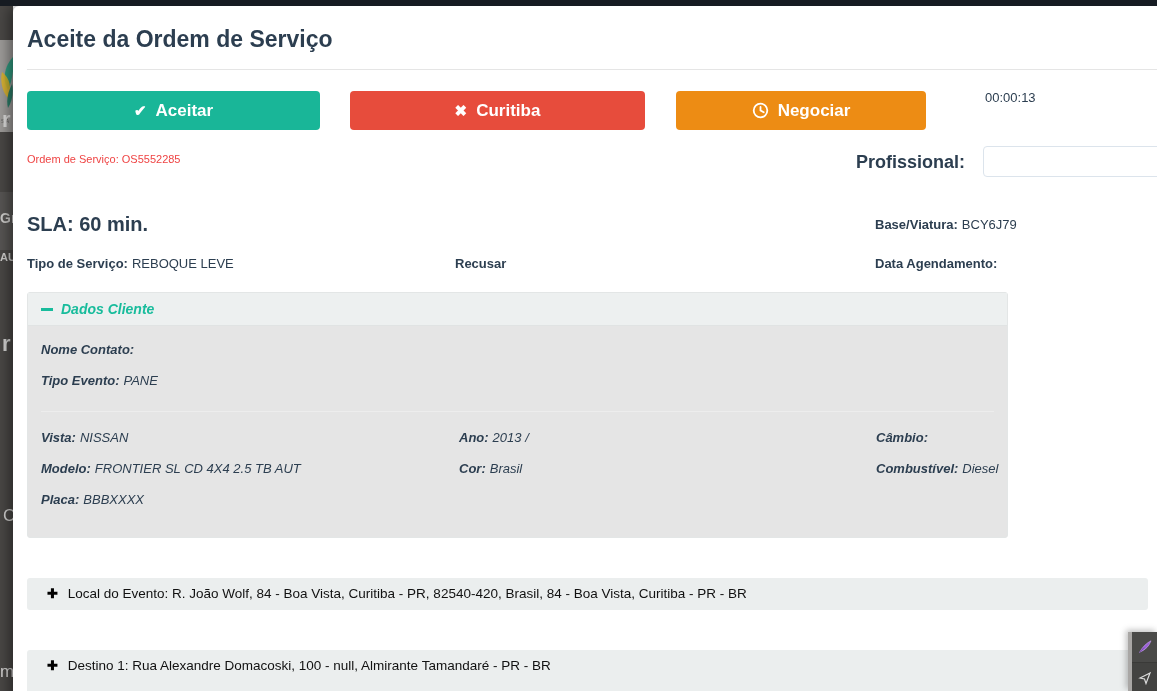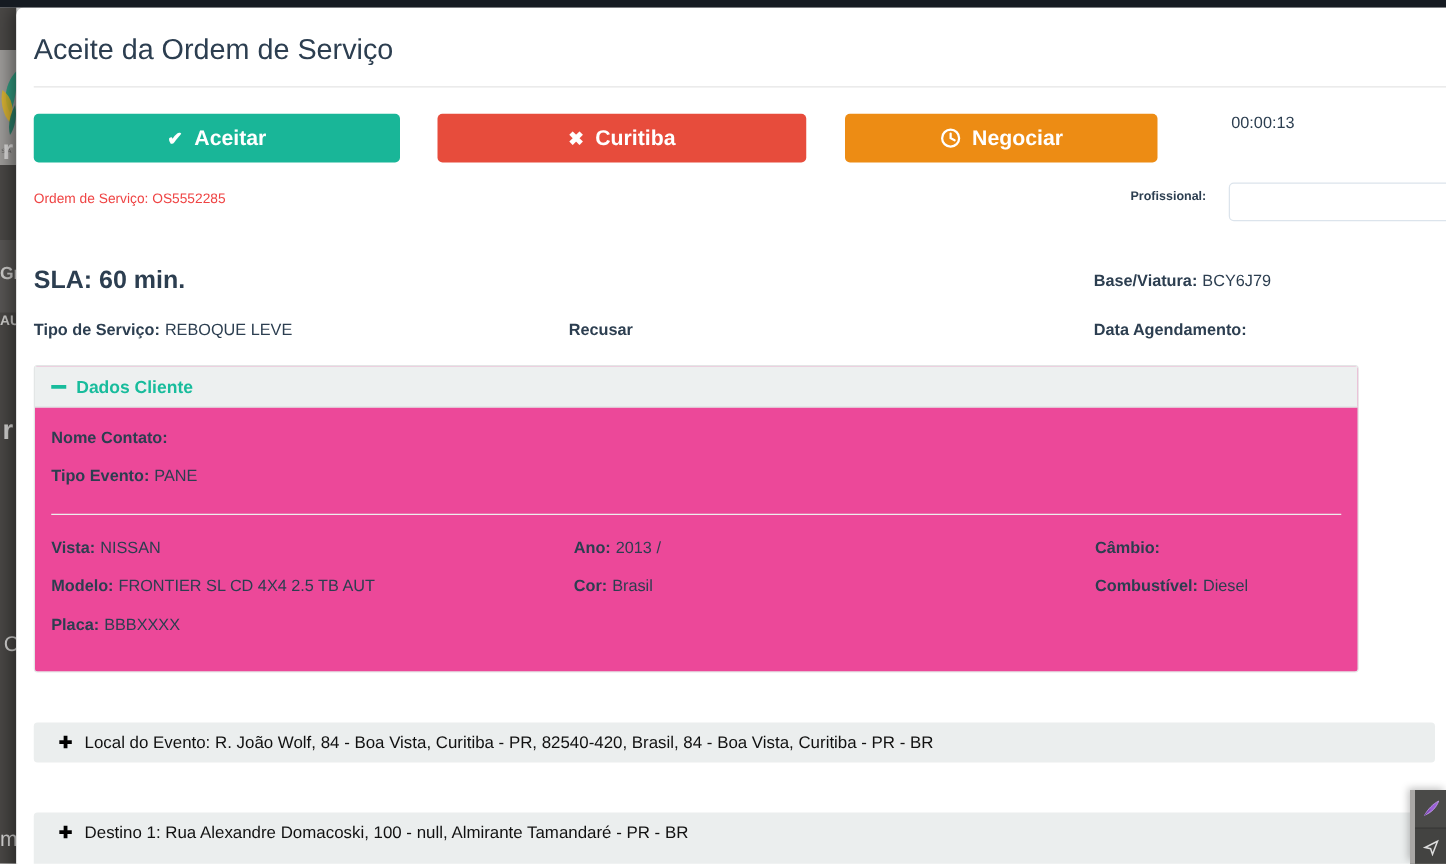--- a/index.html
+++ b/index.html
@@ -12,50 +12,50 @@
 
   
   .backdrop-strip { position:absolute; left:0; top:6px; width:13px; height:685px; background:#4a4846; overflow:hidden; z-index:5; }
   .strip-logo-zone { position:absolute; left:0; top:34px; width:13px; height:92px; background:#9e9c9a; }
   .strip-band { position:absolute; left:0; width:13px; background:#585654; }
   .frag { position:absolute; color:#cfcecc; font-weight:700; white-space:nowrap; }
 
   
   .modal { position:absolute; left:13px; top:6px; width:1150px; height:700px; background:#fff;
            border-radius:6px 0 0 0; box-shadow:-4px 0 14px rgba(0,0,0,0.45); z-index:10; }
-  .modal-title { position:absolute; left:14px; top:20px; font-size:23px; color:#2c3e50; font-weight:400; }
+  .modal-title { position:absolute; left:14px; top:20px; font-size:23px; color:#2c3e50; font-weight:700; }
   .title-divider { position:absolute; left:14px; right:0; top:63px; border-top:1px solid #e5e5e5; }
 
   .btn { position:absolute; top:85px; height:39px; border:none; border-radius:4px; color:#fff;
          font-family:"Liberation Sans", sans-serif; font-size:17px; font-weight:700; cursor:pointer;
          display:flex; align-items:center; justify-content:center; gap:9px; }
   .btn-accept    { left:14px;  width:293px; background:#19b698; }
   .btn-refuse    { left:337px; width:295px; background:#e74c3c; }
   .btn-negotiate { left:663px; width:250px; background:#ed8c14; }
   .btn .glyph { font-size:15px; }
 
   .timer { position:absolute; left:972px; top:84px; font-size:13px; color:#2c3e50; }
 
   .order-line { position:absolute; left:14px; top:147px; font-size:11px; color:#ef4444; }
 
   .prof-label { position:absolute; left:700px; top:146px; width:252px; text-align:right;
-                font-size:10px; font-weight:700; color:#2c3e50; }
+                font-size:18px; font-weight:700; color:#2c3e50; }
   .prof-input { position:absolute; left:970px; top:140px; width:200px; height:31px;
                 border:1px solid #dce4ec; border-radius:4px; font-size:14px; padding:0 8px;
                 color:#2c3e50; outline:none; }
 
   .sla { position:absolute; left:14px; top:207px; font-size:20px; font-weight:700; color:#2c3e50; }
 
   .field { font-size:13px; color:#2c3e50; white-space:nowrap; }
   .field b { font-weight:700; margin-right:4px; }
   .pos { position:absolute; }
 
   
-  .panel { position:absolute; left:14px; top:286px; width:1060px; height:246px;
-           border:1px solid #e3e6e6; border-radius:3px; background:#ec4899; }
+  .panel { position:absolute; left:14px; top:286px; width:981px; height:246px;
+           border:1px solid #e3e6e6; border-radius:3px; background:#e5e5e5;font-style:italic; }
   .panel-header { position:absolute; left:0; top:0; right:0; height:33px; background:#edf0f0;
                   border-bottom:1px solid #e0e3e3; cursor:pointer; display:flex; align-items:center; }
   .panel-header-text { margin-left:13px; font-size:14px; font-weight:700; color:#18bc9c;
                        display:flex; align-items:center; }
   .minus-icon { display:inline-block; width:12px; height:3px; background:#18bc9c; margin-right:8px; }
   .panel-hr { position:absolute; left:13px; right:13px; top:118px; border-top:1px solid #ededed; }
 
   
   .section-bar { position:absolute; left:14px; width:1121px; background:#ebeeee; border-radius:3px;
                  font-size:13.5px; color:#111; cursor:pointer; line-height:32px; padding-left:20px;

